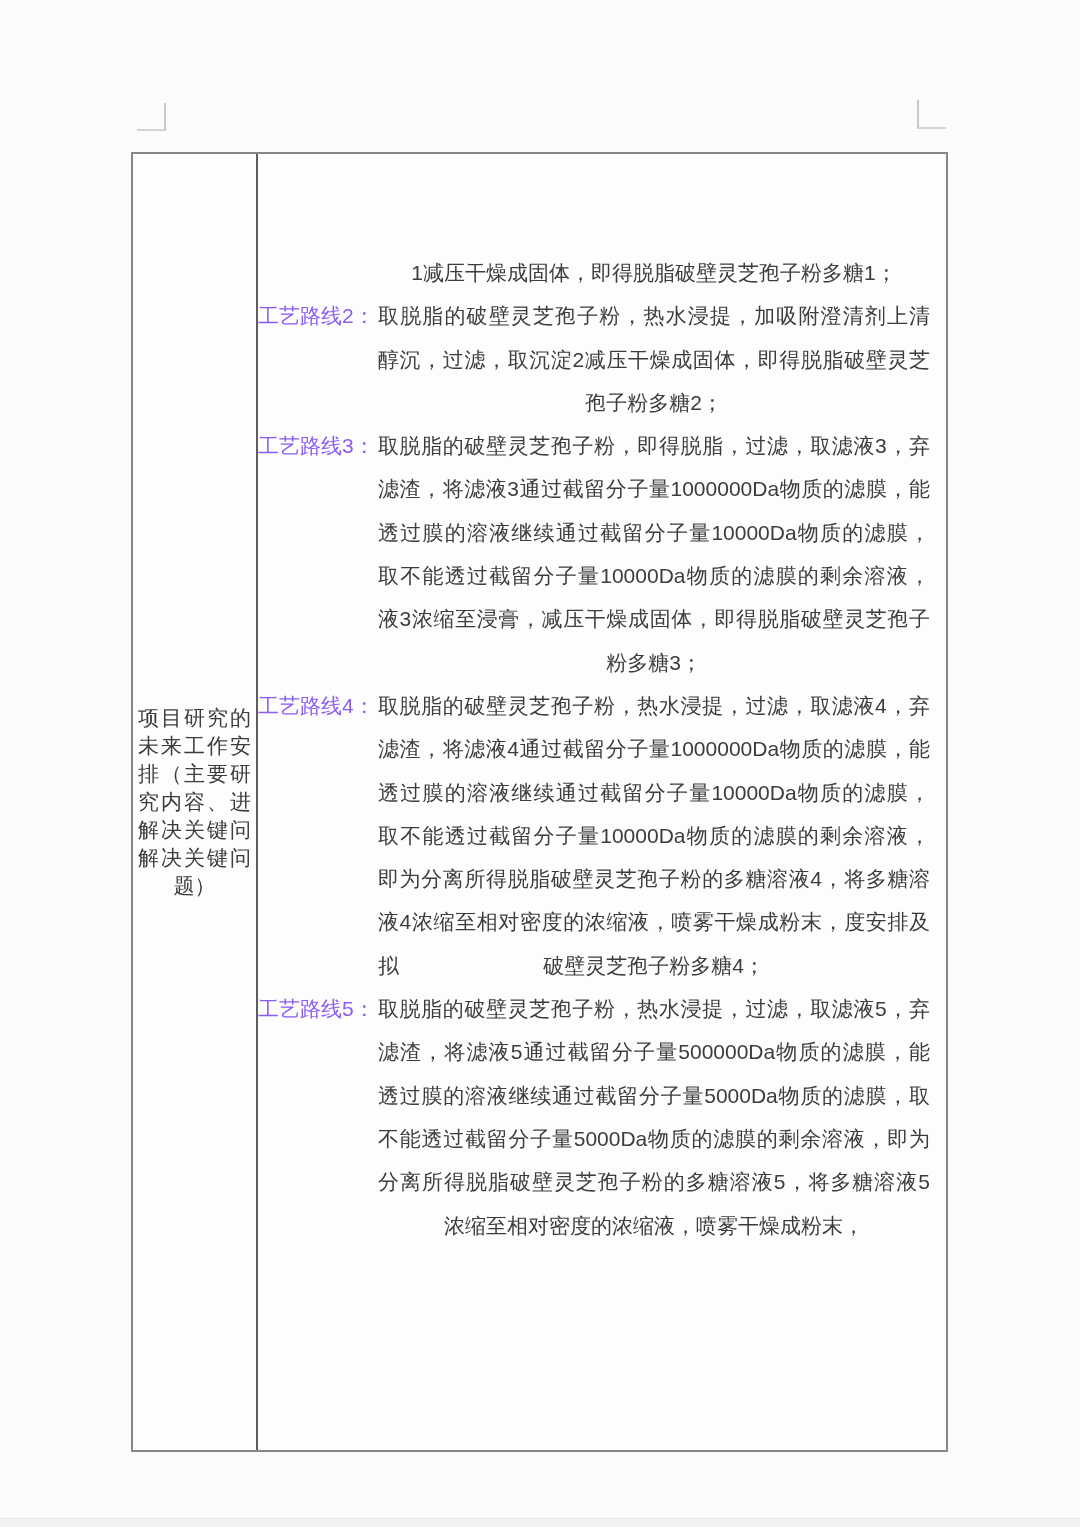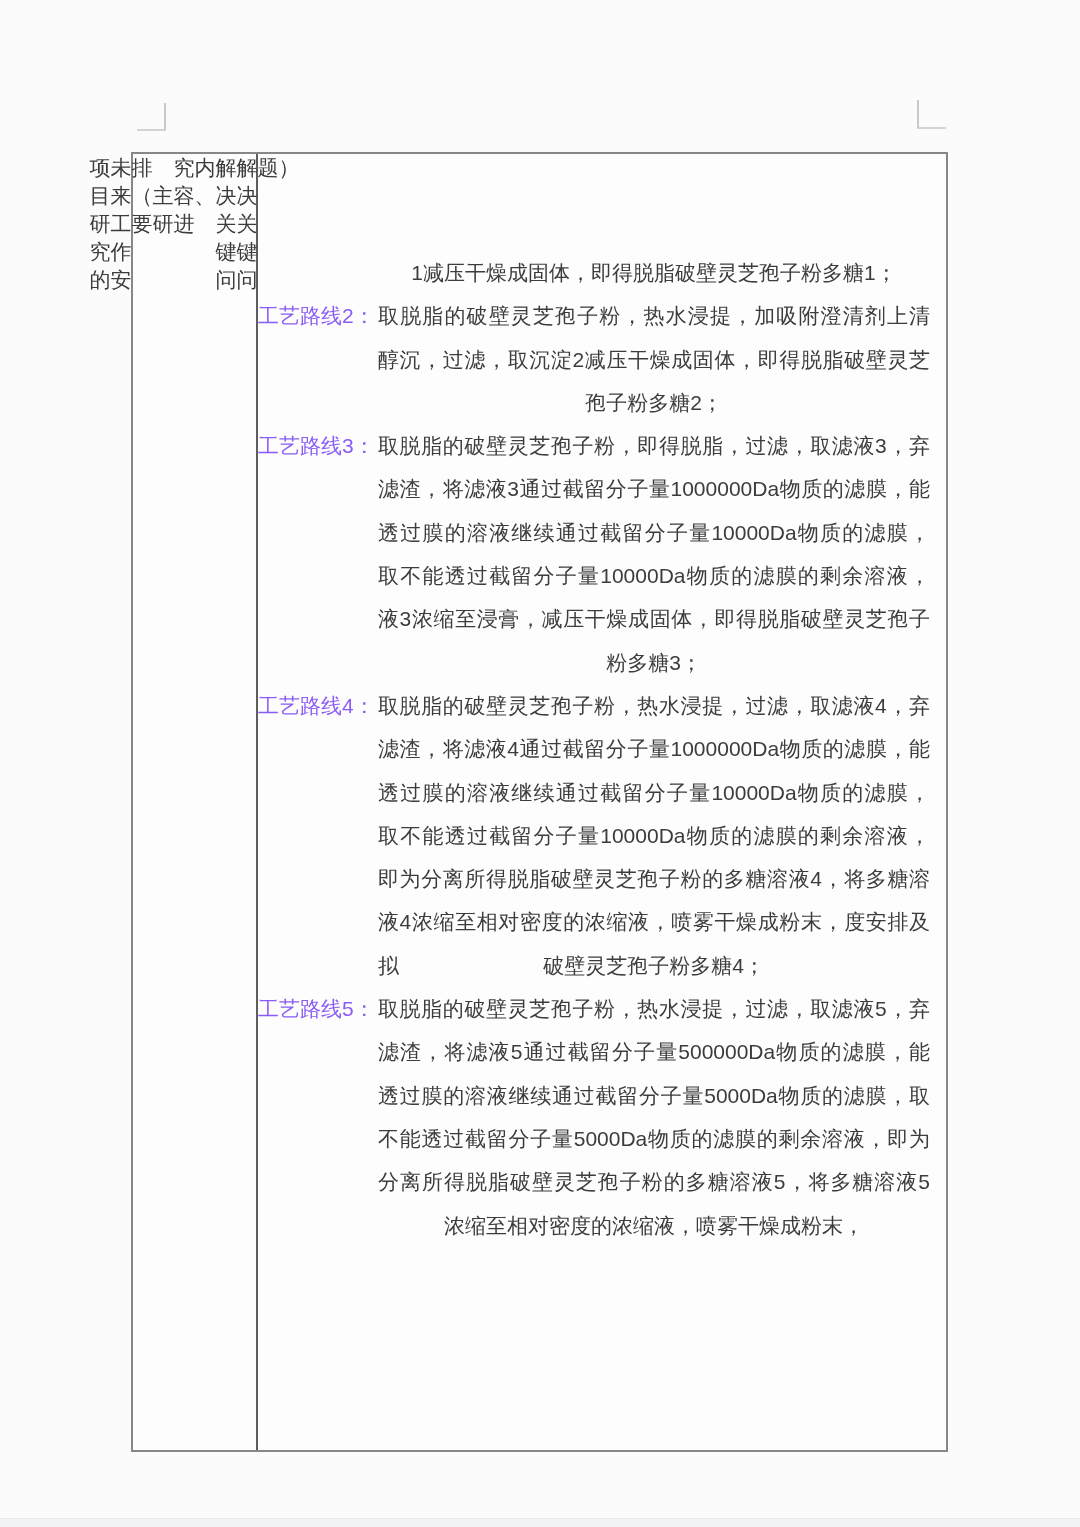--- a/index.html
+++ b/index.html
@@ -28,22 +28,22 @@
     width:817px;height:1300px;
     border:2px solid #878787;
     box-sizing:border-box;
     display:flex;
     background:#fdfdfd;
   }
   .cell-left{
     width:125px;
     box-sizing:border-box;
     border-right:2px solid #5d5d5d;
-    display:flex;flex-direction:row;justify-content:center;
-    padding:0 5px;
+    display:flex;flex-direction:column;justify-content:center;
+    padding:8px 5px;
   }
   .cell-left .hline{
     height:28px;line-height:28px;font-size:21px;color:#3c3c3c;
   }
   .cell-left .hline.full{text-align:justify;text-align-last:justify;}
   .cell-left .hline.center{text-align:center;}
 
   .cell-right{
     flex:1;
     box-sizing:border-box;

